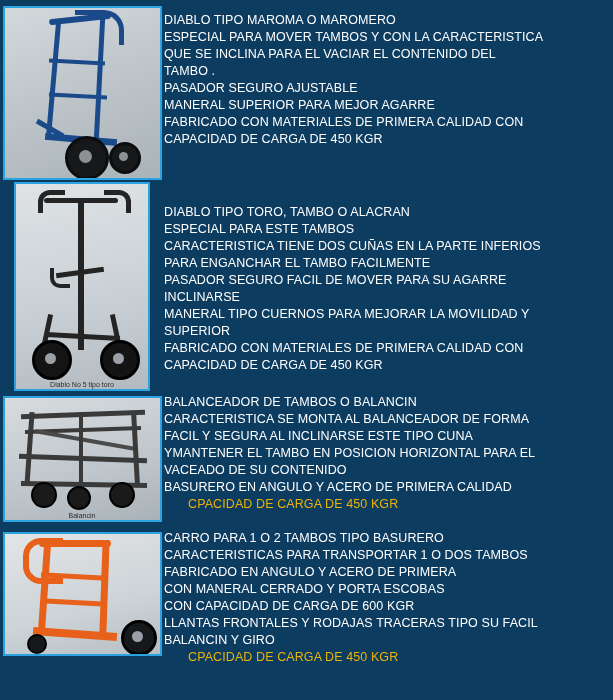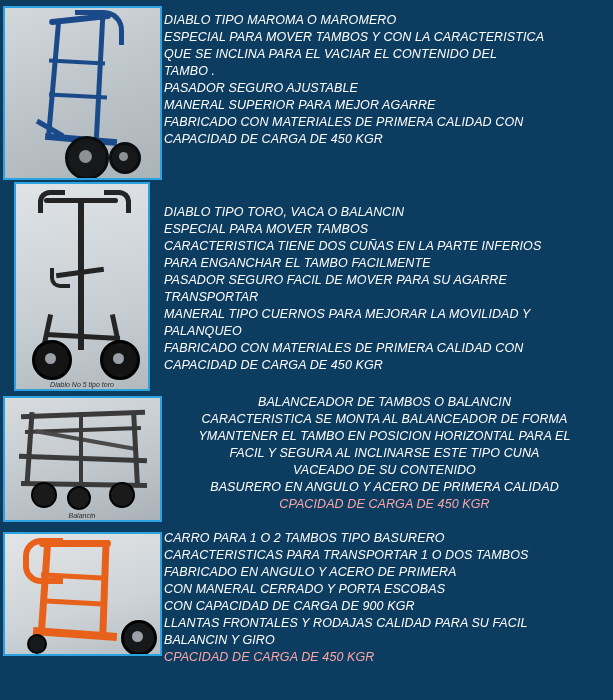--- a/index.html
+++ b/index.html
@@ -12,21 +12,20 @@
     height: 700px;
     overflow: hidden;
     font-family: "Liberation Sans", sans-serif;
     color: #ffffff;
   }
   .page {
     position: relative;
     width: 613px;
     height: 656px;
     background: #0d3c61;
-    font-style: italic;
   }
   .product {
     display: flex;
     align-items: flex-start;
     padding: 0;
   }
   .thumb-wrap {
     width: 164px;
     flex: 0 0 164px;
     display: flex;
@@ -45,21 +44,22 @@
     padding-right: 8px;
   }
   .line {
     font-size: 12.5px;
     line-height: 17px;
     letter-spacing: 0.1px;
     white-space: nowrap;
     color: #ffffff;
   }
   .line.faded {
-    color: #fca5a5;
+    color: #eab308;
+    margin-left: 24px;
   }
   .caption {
     position: absolute;
     bottom: 1px;
     left: 0;
     right: 0;
     text-align: center;
     font-size: 7px;
     color: #2b2b2b;
     font-family: "Liberation Sans", sans-serif;
@@ -167,28 +167,28 @@
         <div class="hook"></div>
         <div class="leg-l"></div>
         <div class="leg-r"></div>
         <div class="lower"></div>
         <div class="wheel-l"></div>
         <div class="wheel-r"></div>
         <div class="caption">Diablo No 5 tipo toro</div>
       </div>
     </div>
     <div class="text-col" style="padding-top:28px;">
-      <div class="line">DIABLO TIPO TORO, VACA O BALANCIN</div>
-      <div class="line">ESPECIAL PARA MOVER TAMBOS</div>
+      <div class="line">DIABLO TIPO TORO, TAMBO O ALACRAN</div>
+      <div class="line">ESPECIAL PARA ESTE TAMBOS</div>
       <div class="line">CARACTERISTICA TIENE DOS CUÑAS EN LA PARTE INFERIOS</div>
       <div class="line">PARA ENGANCHAR EL TAMBO FACILMENTE</div>
       <div class="line">PASADOR SEGURO FACIL DE MOVER PARA SU AGARRE</div>
-      <div class="line">TRANSPORTAR</div>
+      <div class="line">INCLINARSE</div>
       <div class="line">MANERAL TIPO CUERNOS PARA MEJORAR LA MOVILIDAD Y</div>
-      <div class="line">PALANQUEO</div>
+      <div class="line">SUPERIOR</div>
       <div class="line">FABRICADO CON MATERIALES DE PRIMERA CALIDAD CON</div>
       <div class="line">CAPACIDAD DE CARGA DE 450 KGR</div>
     </div>
   </div>
 
   <div class="product" style="height:136px;">
     <div class="thumb-wrap" style="padding-top:8px;">
       <div class="thumb ph3">
         <div class="bar-top"></div>
         <div class="bar-top2"></div>
@@ -197,25 +197,25 @@
         <div class="vert-l"></div>
         <div class="vert-m"></div>
         <div class="vert-r"></div>
         <div class="bar-bot"></div>
         <div class="w1"></div>
         <div class="w2"></div>
         <div class="w3"></div>
         <div class="caption">Balancin</div>
       </div>
     </div>
-    <div class="text-col" style="padding-top:6px;text-align:center;">
+    <div class="text-col" style="padding-top:6px;">
       <div class="line">BALANCEADOR DE TAMBOS O BALANCIN</div>
       <div class="line">CARACTERISTICA SE MONTA AL BALANCEADOR DE FORMA</div>
+      <div class="line">FACIL Y SEGURA AL INCLINARSE ESTE TIPO CUNA</div>
       <div class="line">YMANTENER EL TAMBO EN POSICION HORIZONTAL PARA EL</div>
-      <div class="line">FACIL Y SEGURA AL INCLINARSE ESTE TIPO CUNA</div>
       <div class="line">VACEADO DE SU CONTENIDO</div>
       <div class="line">BASURERO EN ANGULO Y ACERO DE PRIMERA CALIDAD</div>
       <div class="line faded">CPACIDAD DE CARGA DE 450 KGR</div>
     </div>
   </div>
 
   <div class="product" style="height:140px;">
     <div class="thumb-wrap" style="padding-top:8px;">
       <div class="thumb ph4">
         <div class="o-loop"></div>
@@ -228,20 +228,20 @@
         <div class="o-caster"></div>
         <div class="o-wheel"></div>
         <div class="caption"></div>
       </div>
     </div>
     <div class="text-col" style="padding-top:6px;">
       <div class="line">CARRO PARA 1 O 2 TAMBOS  TIPO BASURERO</div>
       <div class="line">CARACTERISTICAS PARA TRANSPORTAR 1 O DOS TAMBOS</div>
       <div class="line">FABRICADO EN ANGULO Y ACERO DE PRIMERA</div>
       <div class="line">CON MANERAL CERRADO Y PORTA ESCOBAS</div>
-      <div class="line">CON CAPACIDAD DE CARGA DE 900 KGR</div>
-      <div class="line">LLANTAS FRONTALES Y RODAJAS CALIDAD PARA SU FACIL</div>
+      <div class="line">CON CAPACIDAD DE CARGA DE 600 KGR</div>
+      <div class="line">LLANTAS FRONTALES Y RODAJAS TRACERAS TIPO SU FACIL</div>
       <div class="line">BALANCIN Y GIRO</div>
       <div class="line faded">CPACIDAD DE CARGA DE 450 KGR</div>
     </div>
   </div>
 
 </div>
 
 </body></html>

